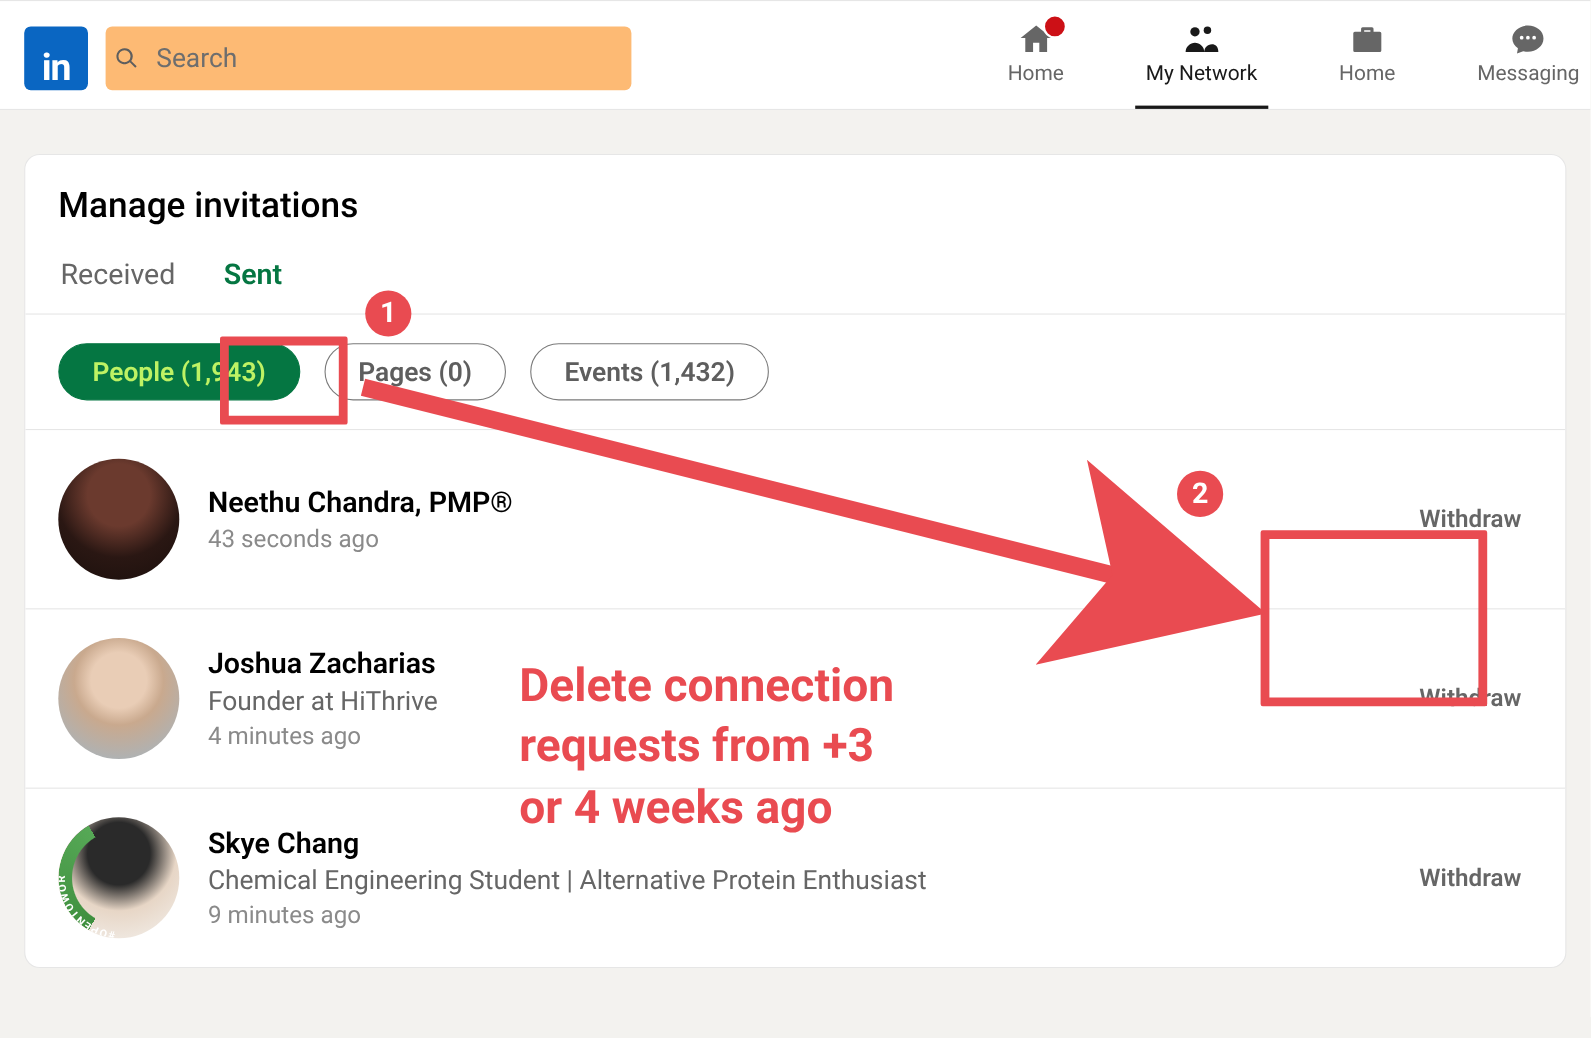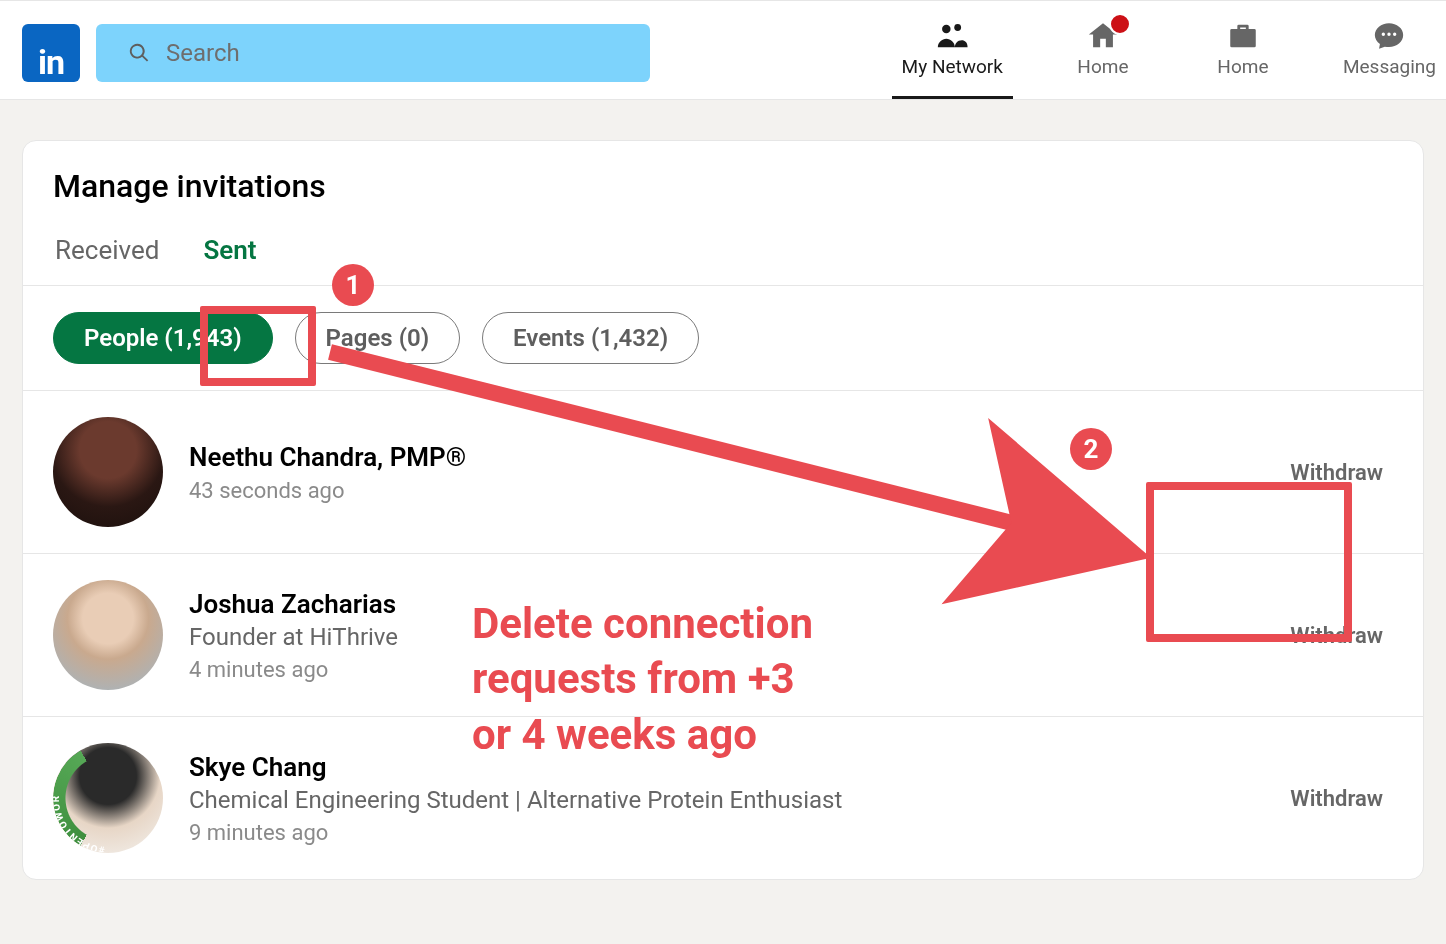--- a/index.html
+++ b/index.html
@@ -32,25 +32,25 @@
   }
   .logo span {
     color: #fff;
     font-weight: 700;
     font-size: 34px;
     letter-spacing: -1px;
   }
   .search-box {
     display: flex;
     align-items: center;
-    background: #7dd3fc;
+    background: #fdba74;
     border-radius: 6px;
     height: 58px;
-    width: 554px;
-    padding: 0 32px;
+    width: 478px;
+    padding: 0 8px;
     color: #6e6e6e;
   }
   .search-box svg { margin-right: 16px; }
   .search-box span { font-size: 24px; color: #6e6e6e; }
   .nav-spacer { flex: 1; }
   .nav {
     display: flex;
     align-items: flex-start;
     gap: 60px;
     padding-right: 10px;
@@ -143,21 +143,21 @@
     height: 52px;
     padding: 0 30px;
     font-size: 24px;
     font-weight: 600;
     cursor: pointer;
     white-space: nowrap;
   }
   .pill.active {
     background: #057642;
     border-color: #057642;
-    color: #ffffff;
+    color: #bef264;
   }
   
   .row {
     display: flex;
     align-items: center;
     padding: 26px 30px;
     border-bottom: 1px solid #e6e6e6;
     gap: 26px;
   }
   .row:last-child { border-bottom: none; }
@@ -252,38 +252,38 @@
     <span>in</span>
   </div>
   <div class="search-box">
     <svg width="22" height="22" viewBox="0 0 24 24" fill="#5e5e5e">
         <path d="M10 2a8 8 0 105.3 14l5.4 5.4 1.4-1.4-5.4-5.4A8 8 0 0010 2zm0 2a6 6 0 110 12 6 6 0 010-12z"></path>
       </svg>
     <span>Search</span>
   </div>
   <div class="nav-spacer"></div>
   <div class="nav">
+    <div class="nav-item">
+      <div class="nav-icon">
+        <svg width="36" height="34" viewBox="0 0 24 24">
+            <path d="M12 3l10 8h-3v9h-5v-6h-4v6H5v-9H2z"></path>
+          </svg>
+        <span class="badge-dot"></span>
+      </div>
+      <span>Home</span>
+    </div>
     <div class="nav-item active">
       <div class="nav-icon">
         <svg width="40" height="34" viewBox="0 0 24 24">
             <circle cx="8" cy="7" r="3"></circle>
             <circle cx="16" cy="6" r="2.4"></circle>
             <path d="M2 20c0-3.5 3-6 6-6s6 2.5 6 6H2zm12 0c0-2.6 1.7-5 5-5 2 0 4 1.4 4 5h-9z"></path>
           </svg>
       </div>
       <span>My Network</span>
-    </div>
-    <div class="nav-item">
-      <div class="nav-icon">
-        <svg width="36" height="34" viewBox="0 0 24 24">
-            <path d="M12 3l10 8h-3v9h-5v-6h-4v6H5v-9H2z"></path>
-          </svg>
-        <span class="badge-dot"></span>
-      </div>
-      <span>Home</span>
     </div>
     <div class="nav-item">
       <div class="nav-icon">
         <svg width="36" height="34" viewBox="0 0 24 24">
             <path d="M9 4h6a1 1 0 011 1v2h4a1 1 0 011 1v11a1 1 0 01-1 1H4a1 1 0 01-1-1V8a1 1 0 011-1h4V5a1 1 0 011-1zm1 3h4V6h-4v1z"></path>
           </svg>
       </div>
       <span>Home</span>
     </div>
     <div class="nav-item">

